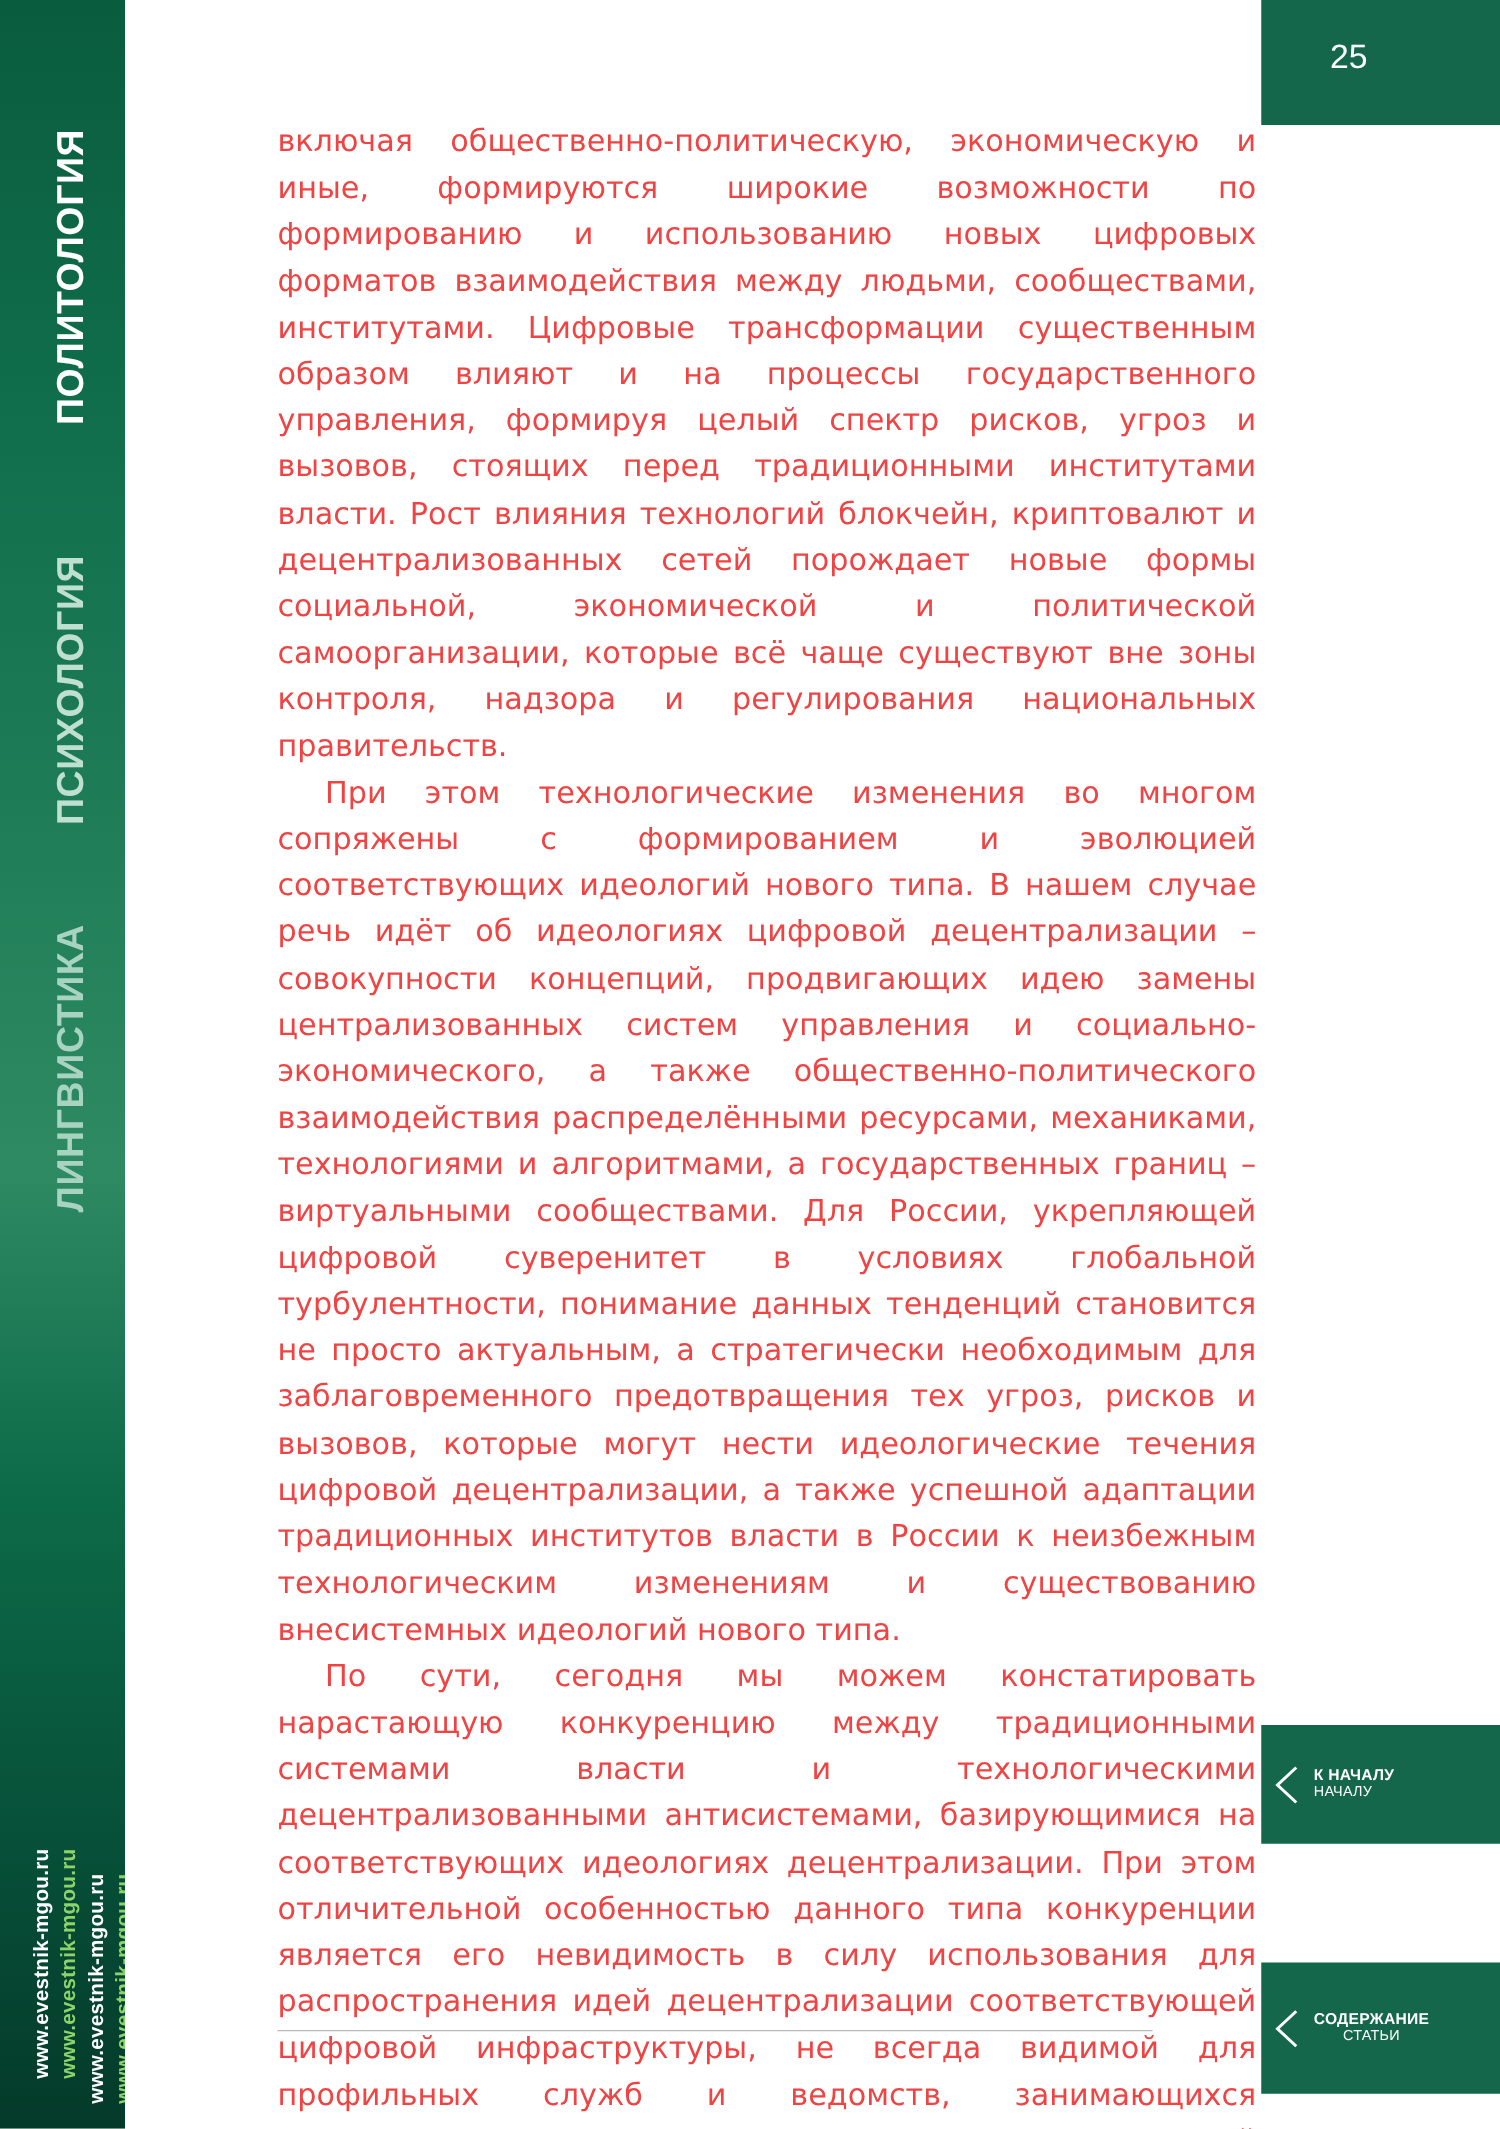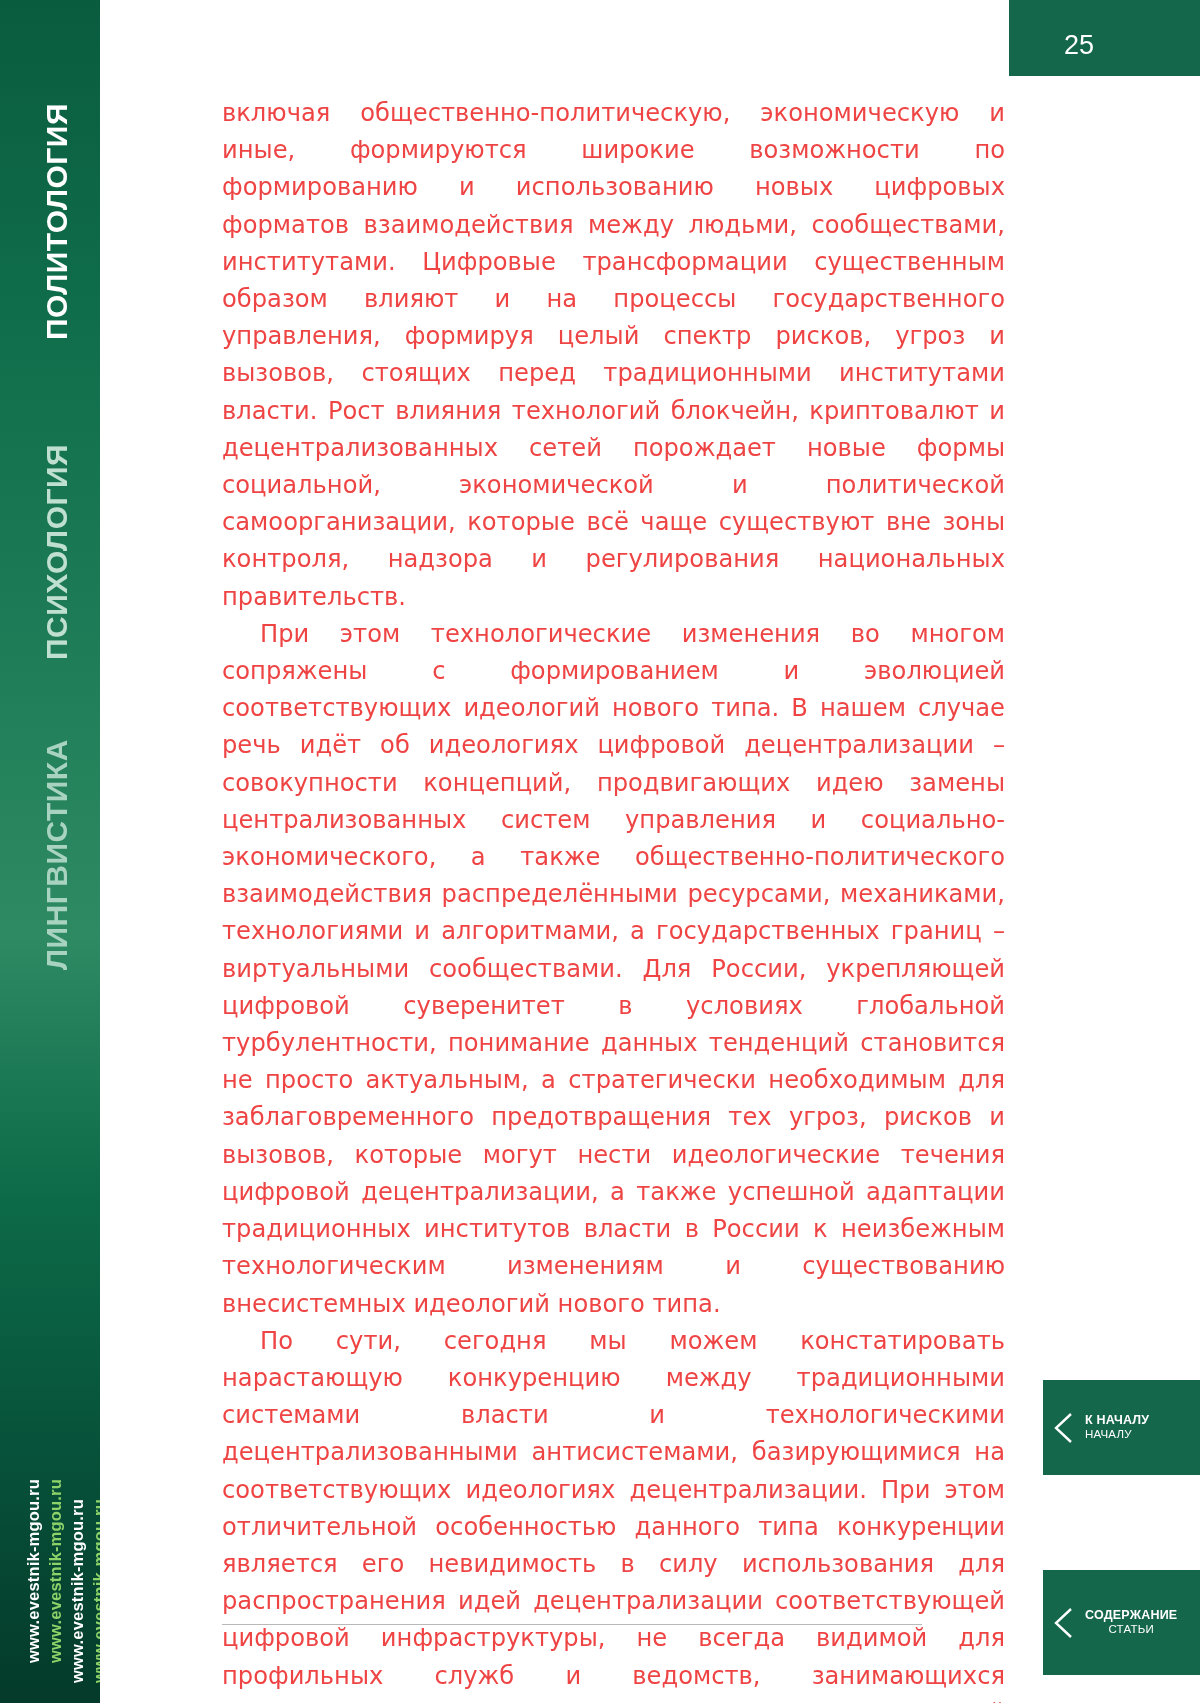--- a/index.html
+++ b/index.html
@@ -67,37 +67,37 @@
   }
   .u-white { color: #ffffff; }
   .u-green { color: #8ed36a; }
 
   
   .page-num-block {
     position: absolute;
     right: 0;
     top: 0;
     width: 191px;
-    height: 76px;
+    height: 100px;
     background: #14674a;
   }
   .page-num {
     position: absolute;
     left: 55px;
     top: 30px;
     color: #ffffff;
     font-size: 27px;
     font-weight: 400;
   }
 
   
   .right-tab {
     position: absolute;
     right: 0;
-    width: 157px;
+    width: 191px;
     background: #14674a;
     color: #ffffff;
     display: flex;
     align-items: center;
     cursor: pointer;
   }
   .tab-top {
     top: 1380px;
     height: 95px;
   }

